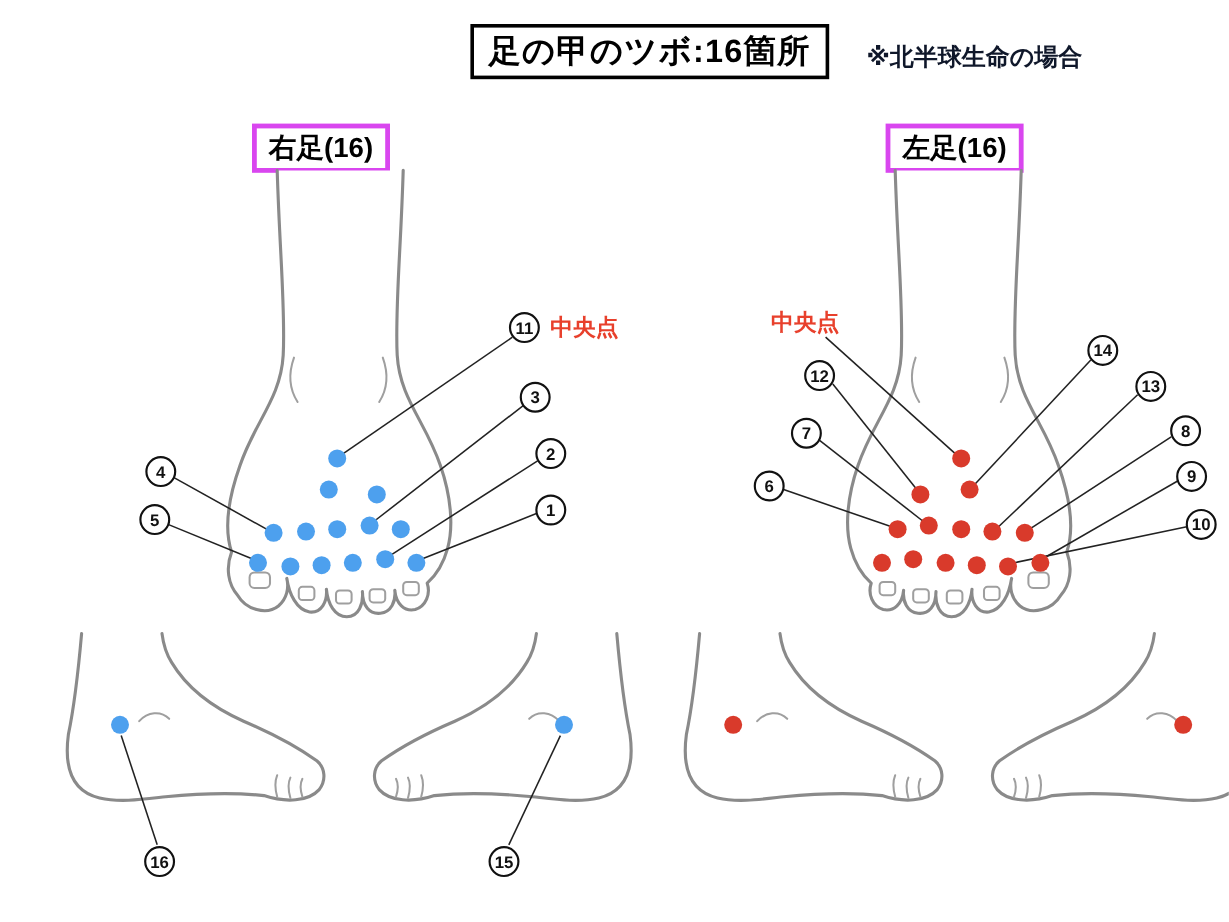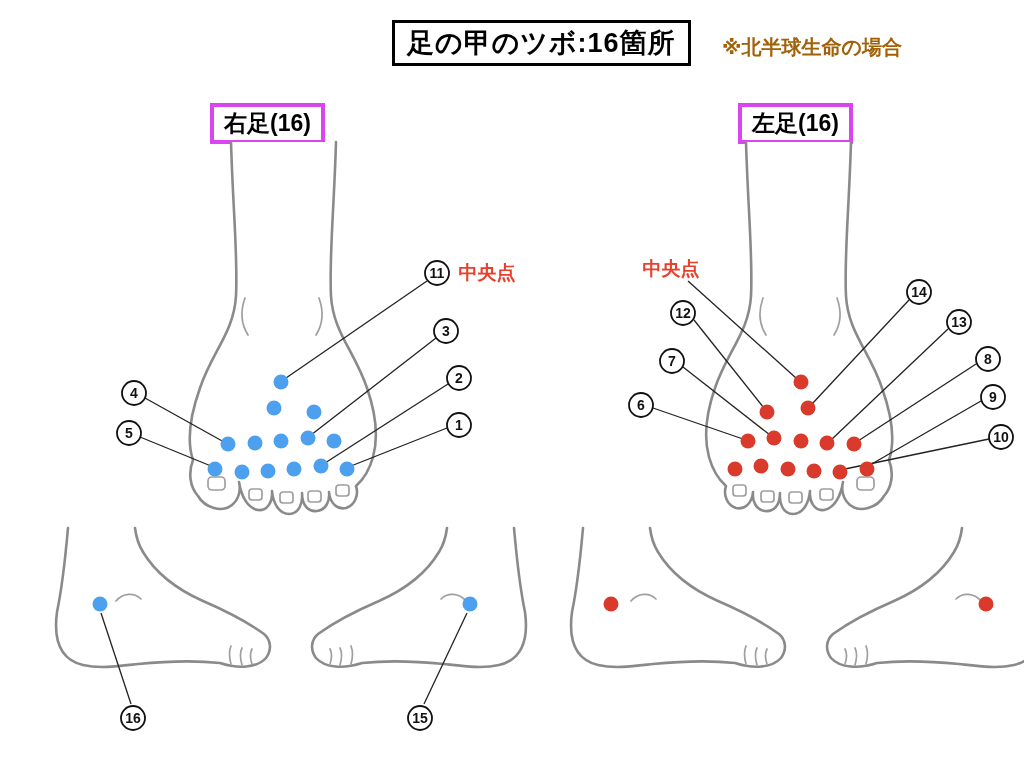--- a/index.html
+++ b/index.html
@@ -29,21 +29,21 @@
   .outline { fill:#ffffff; stroke:#8a8a8a; stroke-width:2.6; stroke-linecap:round; stroke-linejoin:round; }
   .detail  { fill:none; stroke:#9f9f9f; stroke-width:1.7; stroke-linecap:round; }
   svg text { font-family:"Liberation Sans","DejaVu Sans",sans-serif; }
 </style>
 </head>
 <body>
 
 <div class="page">
 
   <div class="title-box">足の甲のツボ:16箇所</div>
-  <div class="note" style="color: #a16207;">※北半球生命の場合</div>
+  <div class="note" style="color: #0f172a;">※北半球生命の場合</div>
   <div class="foot-label" id="right-foot-label">右足(16)</div>
   <div class="foot-label" id="left-foot-label">左足(16)</div>
 
   <svg id="diagram-svg" class="diagram" width="1024" height="768" viewBox="0 0 1024 768">
     <defs>
 
       <g id="top-foot">
         <path class="outline" d="
           M 193,142
           C 195,210 200,258 198,296

